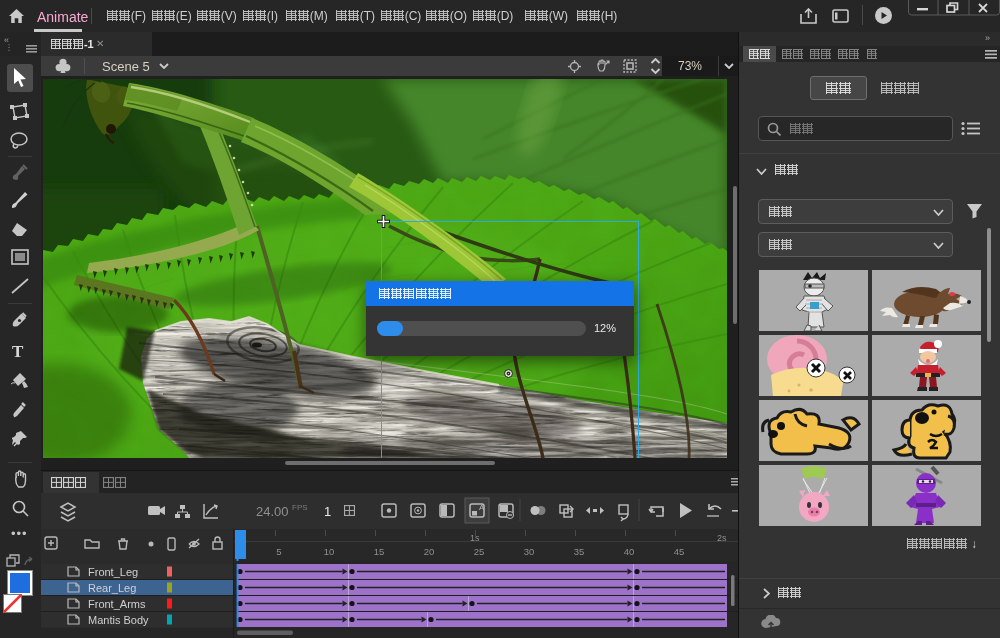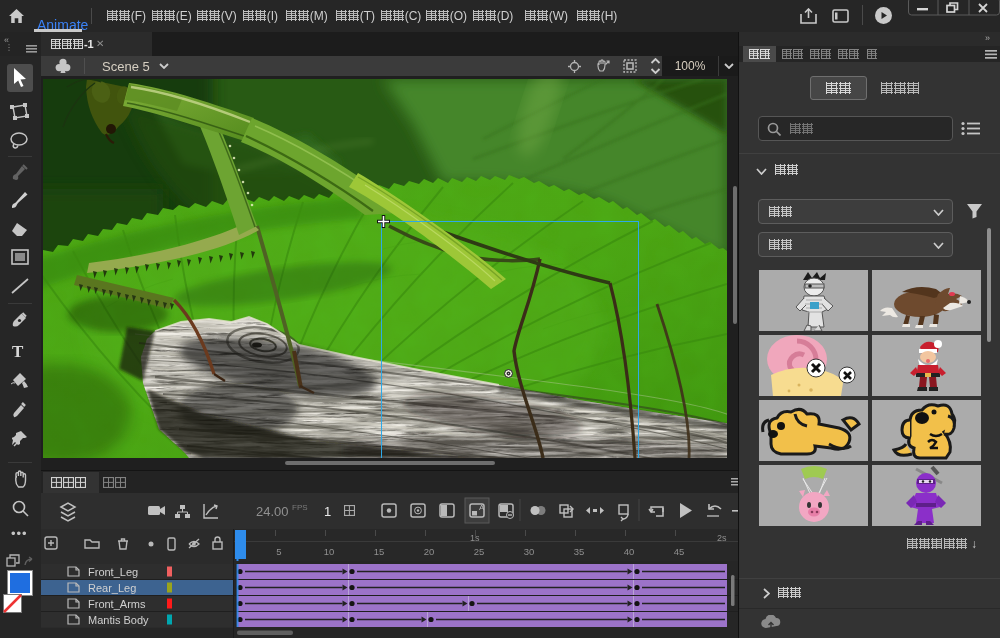--- a/index.html
+++ b/index.html
@@ -15,21 +15,21 @@
 linear-gradient(currentColor,currentColor) 50% 0/9% 100% no-repeat}
 .mi{color:#cfcfcf;font-size:12px}
 svg{display:block}
 </style></head><body>
 <div id="root">
 
 <div class="abs" style="left:0;top:0;width:1000px;height:32px;background:#262626">
   <svg class="abs" style="left:9px;top:9px" width="15" height="14" viewBox="0 0 15 14">
         <path d="M7.5,0 L15,7 L12.8,7 L12.8,14 L9.3,14 L9.3,9.2 L5.7,9.2 L5.7,14 L2.2,14 L2.2,7 L0,7 Z" fill="#c9c9c9"></path>
       </svg>
-  <div class="abs" style="left:37px;top:17px;font-size:14px;color:#3b82f6">Animate</div>
+  <div class="abs" style="left:37px;top:9px;font-size:14px;color:#f9a8d4">Animate</div>
   <div class="abs" style="left:34px;top:29px;width:48px;height:2.5px;background:#c9c9c9"></div>
   <div class="abs" style="left:91px;top:8px;width:1px;height:16px;background:#4a4a4a"></div>
   <div class="abs mi" style="left:106px;top:9px"><i class="cj"></i><i class="cj"></i>(F)</div>
   <div class="abs mi" style="left:151px;top:9px"><i class="cj"></i><i class="cj"></i>(E)</div>
   <div class="abs mi" style="left:196px;top:9px"><i class="cj"></i><i class="cj"></i>(V)</div>
   <div class="abs mi" style="left:242px;top:9px"><i class="cj"></i><i class="cj"></i>(I)</div>
   <div class="abs mi" style="left:285px;top:9px"><i class="cj"></i><i class="cj"></i>(M)</div>
   <div class="abs mi" style="left:335px;top:9px"><i class="cj"></i><i class="cj"></i>(T)</div>
   <div class="abs mi" style="left:380px;top:9px"><i class="cj"></i><i class="cj"></i>(C)</div>
   <div class="abs mi" style="left:425px;top:9px"><i class="cj"></i><i class="cj"></i>(O)</div>
@@ -116,21 +116,21 @@
           <rect x="1" y="1" width="12" height="12" stroke-dasharray="2 1.5" stroke-width="1.4"></rect>
           <rect x="4" y="4" width="6" height="6" stroke-width="1.6"></rect>
         </g>
       </svg>
   <svg class="abs" style="left:609px;top:2px" width="11" height="16" viewBox="0 0 11 16">
         <g stroke="#ccc" stroke-width="1.8" fill="none">
           <path d="M1.5,5 L5.5,1 L9.5,5"></path>
           <path d="M1.5,11 L5.5,15 L9.5,11"></path>
         </g>
       </svg>
-  <div class="abs" style="left:621px;top:0;width:56px;height:20px;background:#1a1a1a;color:#d8cfc0;font-size:12px;text-align:center;line-height:20px">100%</div>
+  <div class="abs" style="left:621px;top:0;width:56px;height:20px;background:#1a1a1a;color:#d8cfc0;font-size:12px;text-align:center;line-height:20px">73%</div>
   <div class="abs" style="left:677px;top:0;width:20px;height:20px;background:#1a1a1a;border-left:1px solid #3b3b3b">
         <svg style="margin:7px 0 0 5px" width="10" height="6" viewBox="0 0 10 6">
           <path d="M1,1 L5,5 L9,1" stroke="#ccc" stroke-width="1.8" fill="none"></path>
         </svg>
       </div>
 </div>
 
 <div class="abs" id="toolbar" style="left:0;top:56px;width:41px;height:582px;background:#262626">
   <div class="abs" style="left:7px;top:8px;width:26px;height:28px;background:#4d4d4d;border-radius:3px"></div>
   <svg class="abs" style="left:13px;top:12px" width="14" height="19" viewBox="0 0 14 19">
@@ -423,20 +423,30 @@
 <div class="abs" style="left:339.5px;top:144.5px;width:258px;height:237px;border:1px solid #2da9e8;border-bottom:none"></div>
 <svg class="abs" style="left:336px;top:139px" width="13" height="13" viewBox="0 0 13 13">
         <path d="M6.5,0 V13 M0,6.5 H13" stroke="#111" stroke-width="3.4"></path>
         <path d="M6.5,1 V12 M1,6.5 H12" stroke="#fff" stroke-width="1.6"></path>
       </svg>
 <div class="abs" style="left:463px;top:293px;width:9px;height:9px;border:1.5px solid #222;border-radius:50%;background:#f5f5e8;box-shadow:inset 0 0 0 1.5px #f5f5e8, inset 0 0 0 3px #333"></div>
 
 <div class="abs" style="left:244px;top:385px;width:210px;height:4px;background:#6e6e6e;border-radius:2px"></div>
 <div class="abs" style="left:692px;top:110px;width:4px;height:138px;background:#6e6e6e;border-radius:2px"></div>
 
+<div class="abs" style="left:325px;top:205px;width:268px;height:75px;box-shadow:0 5px 16px rgba(0,0,0,.55)">
+  <div class="abs" style="left:0;top:0;width:268px;height:25px;background:#1473e6">
+    <div class="abs" style="left:12px;top:6px;font-size:12px;color:#fff"><i class="cj"></i><i class="cj"></i><i class="cj"></i><i class="cj"></i><i class="cj"></i><i class="cj"></i></div>
+  </div>
+  <div class="abs" style="left:0;top:25px;width:268px;height:50px;background:#343434">
+    <div class="abs" style="left:11px;top:15px;width:209px;height:15px;background:#4f4f4f;border-radius:8px"></div>
+    <div class="abs" style="left:11px;top:15px;width:26px;height:15px;background:#2e8ceb;border-radius:8px"></div>
+    <div class="abs" style="left:228px;top:16px;font-size:11px;color:#e8e8e8">12%</div>
+  </div>
+</div>
 </div>
     <div class="abs" style="left:41px;top:470px;width:700px;height:168px;background:#2b2b2b;border-top:1px solid #141414">
       <svg class="abs" style="left:0;top:0" width="700" height="168" viewBox="0 0 700 168">
         <rect x="0" y="0" width="700" height="22" fill="#232323"></rect>
         <rect x="2" y="1" width="56" height="21" fill="#333"></rect>
         <g opacity="0.92">
           <rect x="10" y="6" width="11" height="1.1" fill="#e0e0e0"></rect>
           <rect x="10" y="10.9" width="11" height="1.0" fill="#e0e0e0"></rect>
           <rect x="10" y="15.9" width="11" height="1.1" fill="#e0e0e0"></rect>
           <rect x="10" y="6" width="1.1" height="11" fill="#e0e0e0"></rect>

